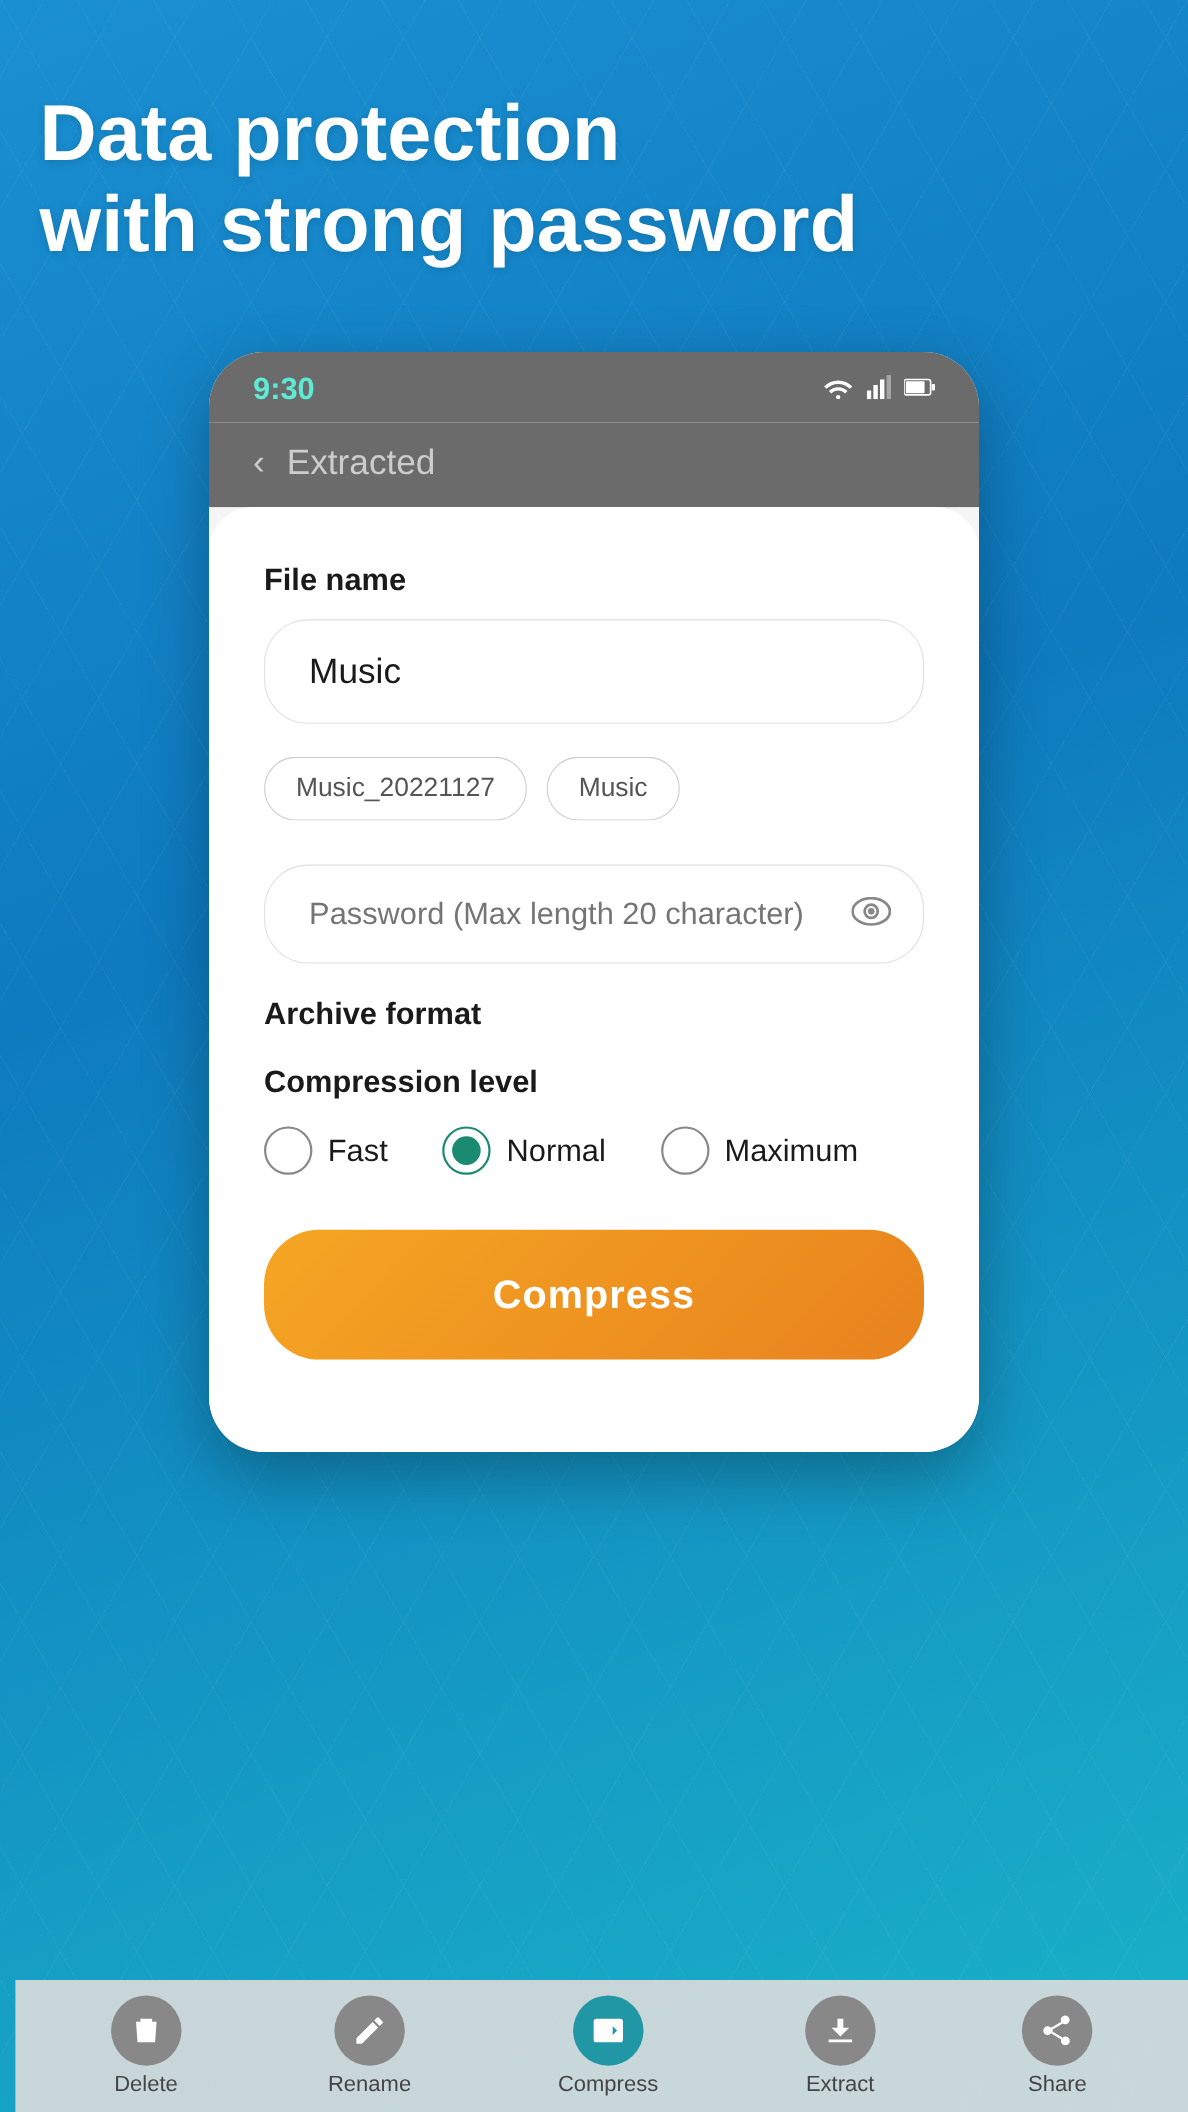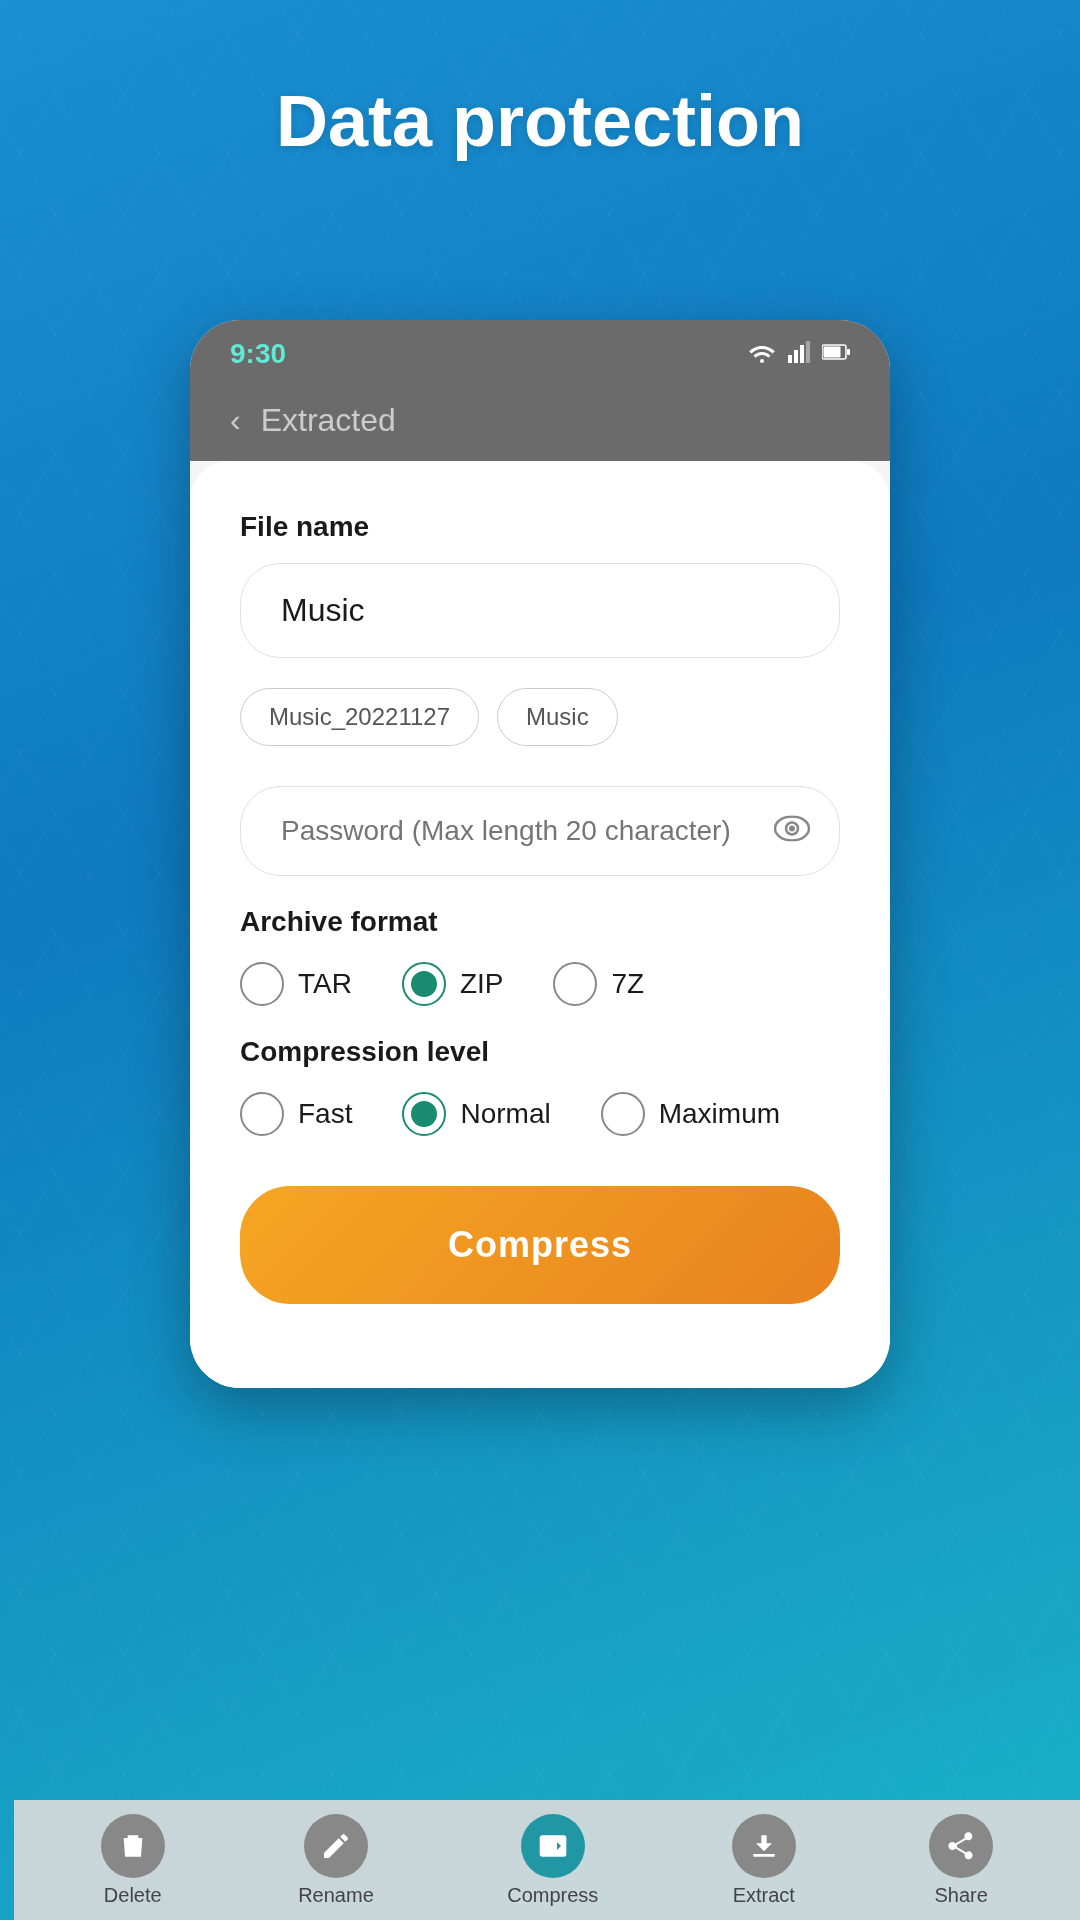--- a/index.html
+++ b/index.html
@@ -26,22 +26,22 @@
         ),
         repeating-linear-gradient(
           -60deg,
           rgba(255,255,255,0.04) 0px, rgba(255,255,255,0.04) 1px,
           transparent 1px, transparent 60px
         );
       pointer-events: none;
     }
 
     .header-text {
-      text-align: center;
-      padding: 80px 48px 40px;
+      text-align: left;
+      padding: 80px 36px 40px;
       position: relative;
       z-index: 1;
     }
 
     .header-text h1 {
       color: #ffffff;
       font-size: 72px;
       font-weight: 800;
       line-height: 1.15;
       text-shadow: 0 2px 8px rgba(0,0,0,0.15);
@@ -288,20 +288,21 @@
     }
   </style>
 </head>
 <body>
 
 <div class="bg-pattern"></div>
 
 <div class="header-text">
   <h1>
     <span>Data protection</span><br>
+    <span>with strong password</span>
   </h1>
 </div>
 
 <div class="phone-mockup">
 
   <div class="phone-status-bar">
     <span class="status-time">9:30</span>
     <div class="status-icons">
 
       <span>
@@ -357,34 +358,20 @@
         <svg width="36" height="26" viewBox="0 0 36 26" fill="none">
           <ellipse cx="18" cy="13" rx="17" ry="12" stroke="#888" stroke-width="2.5"></ellipse>
           <circle cx="18" cy="13" r="6" stroke="#888" stroke-width="2.5"></circle>
           <circle cx="18" cy="13" r="3" fill="#888"></circle>
         </svg>
       </span>
     </div>
 
     
     <label class="section-label">Archive format</label>
-    <div class="radio-group">
-      <div class="radio-item">
-        <div class="radio-circle"></div>
-        <span class="radio-label">TAR</span>
-      </div>
-      <div class="radio-item">
-        <div class="radio-circle selected"></div>
-        <span class="radio-label">ZIP</span>
-      </div>
-      <div class="radio-item">
-        <div class="radio-circle"></div>
-        <span class="radio-label">7Z</span>
-      </div>
-    </div>
 
     
     <label class="section-label">Compression level</label>
     <div class="radio-group">
       <div class="radio-item">
         <div class="radio-circle"></div>
         <span class="radio-label">Fast</span>
       </div>
       <div class="radio-item">
         <div class="radio-circle selected"></div>

